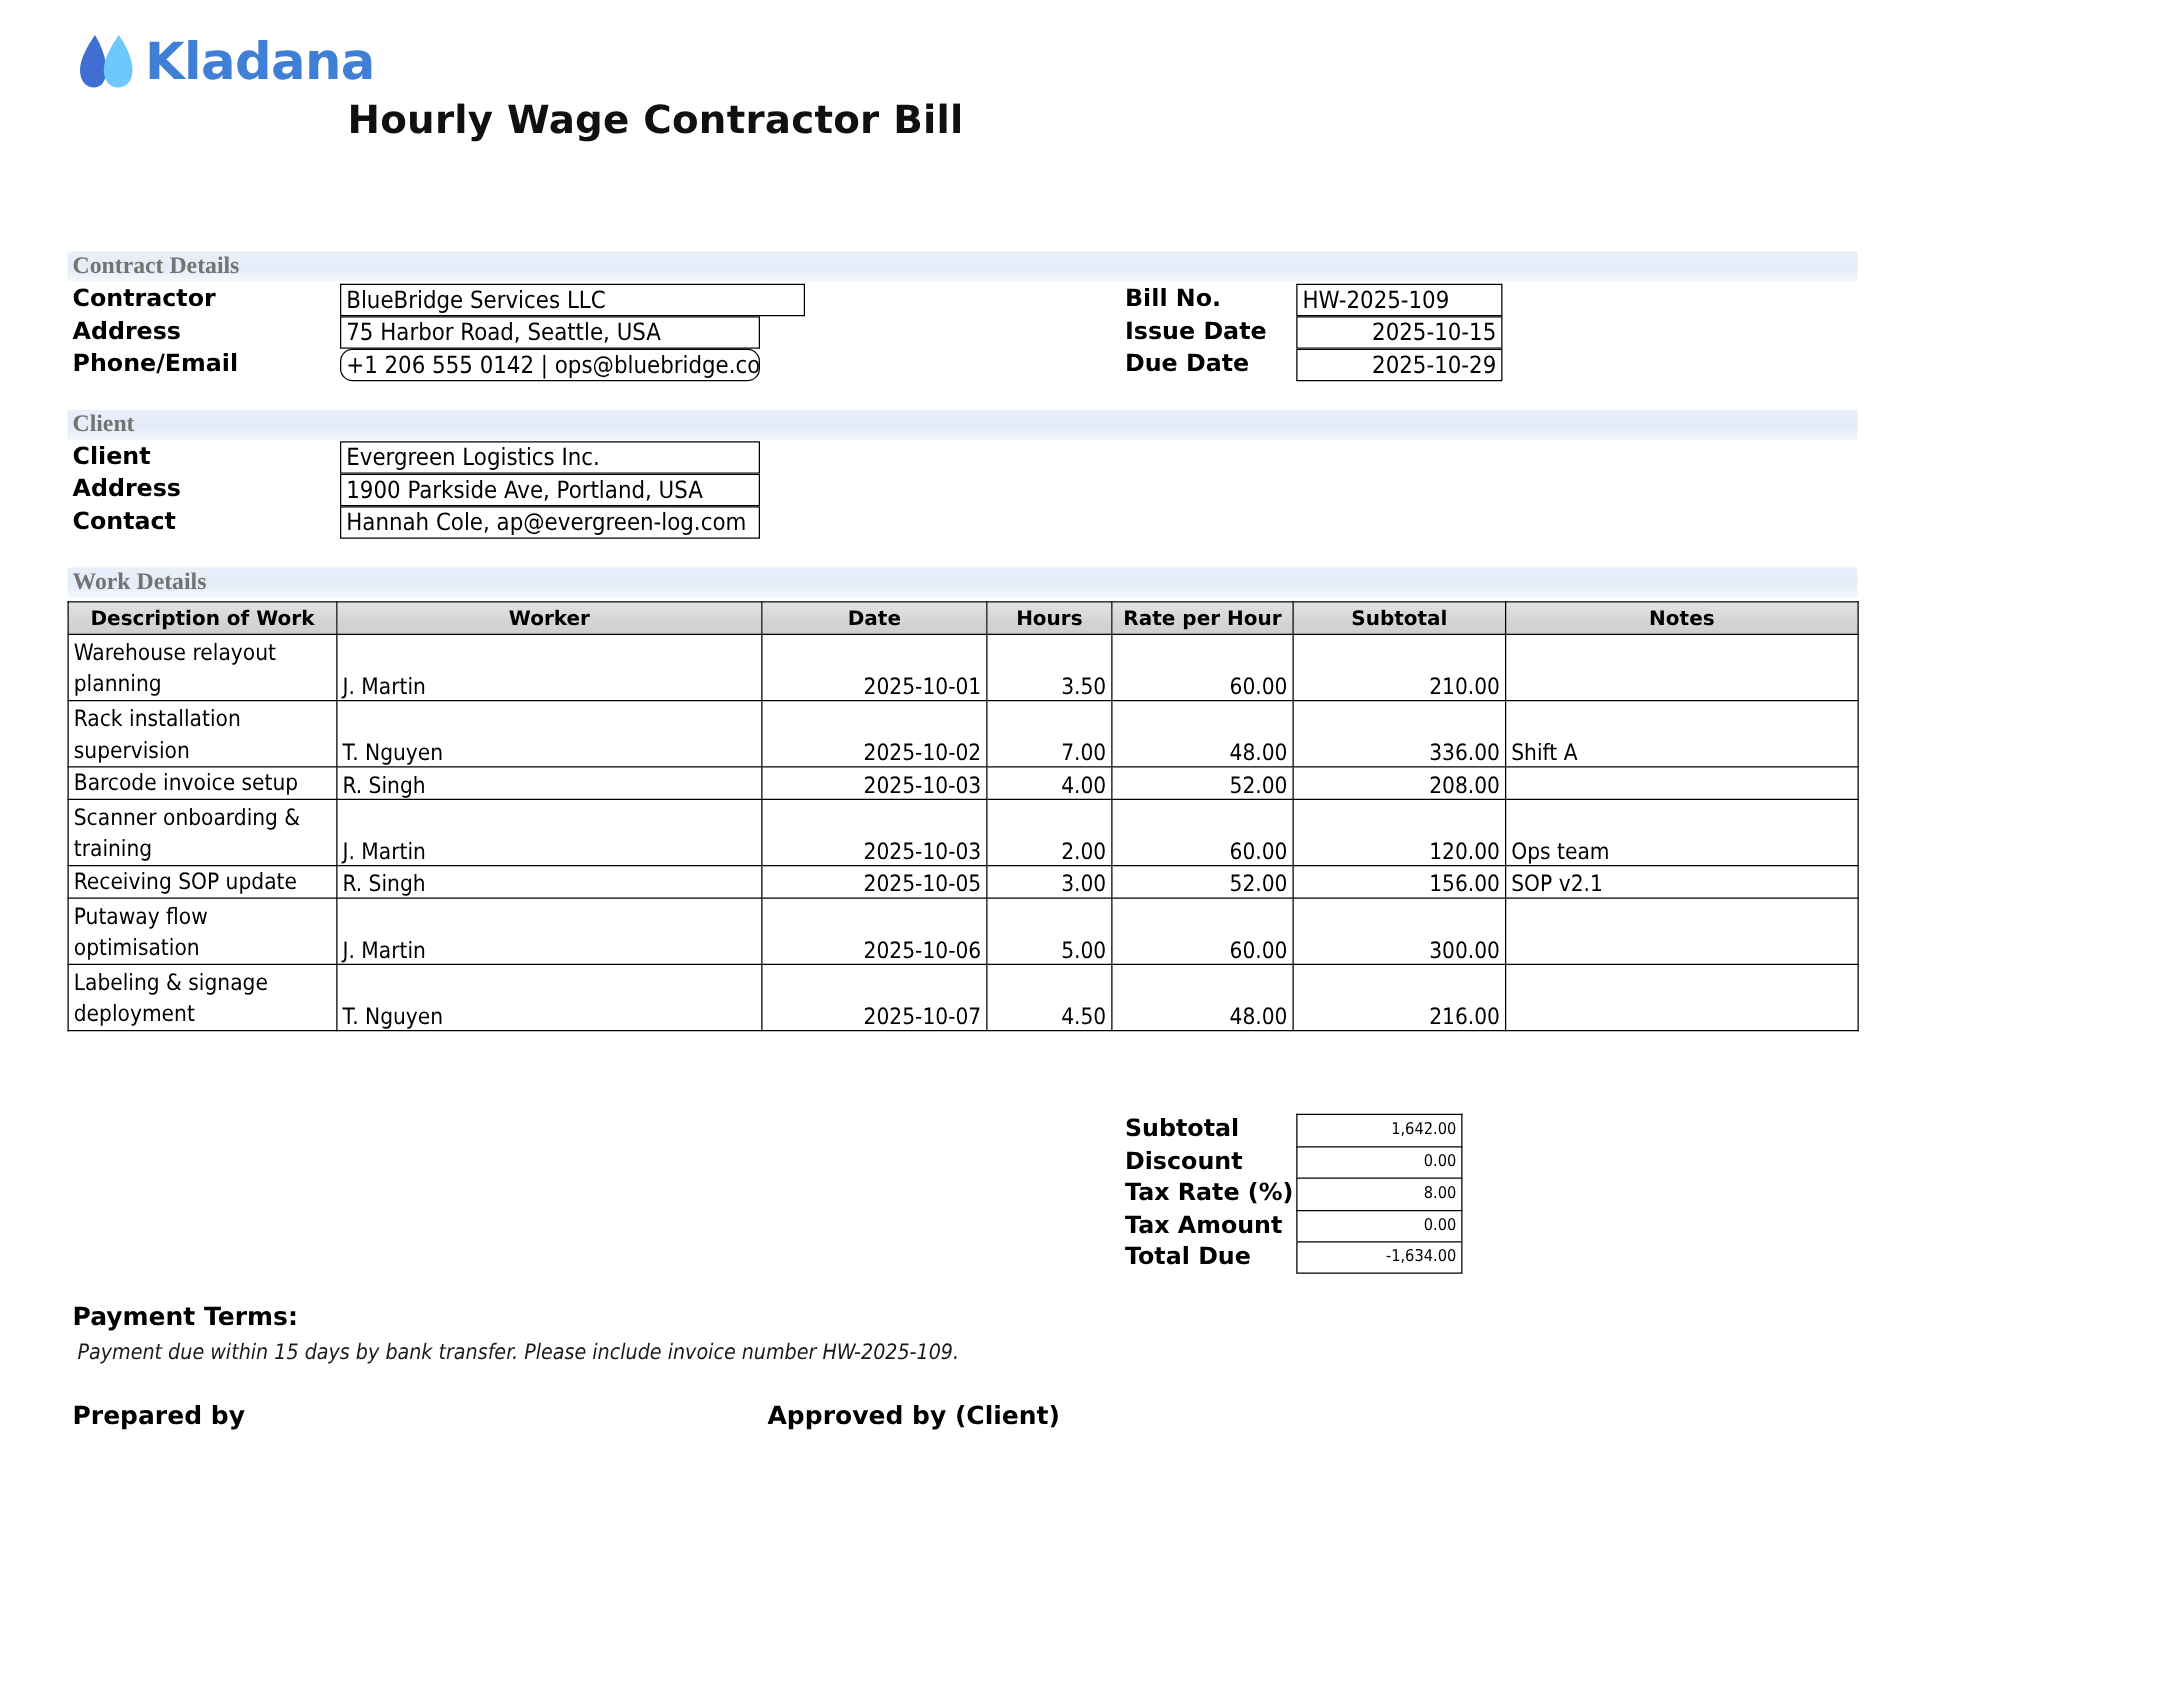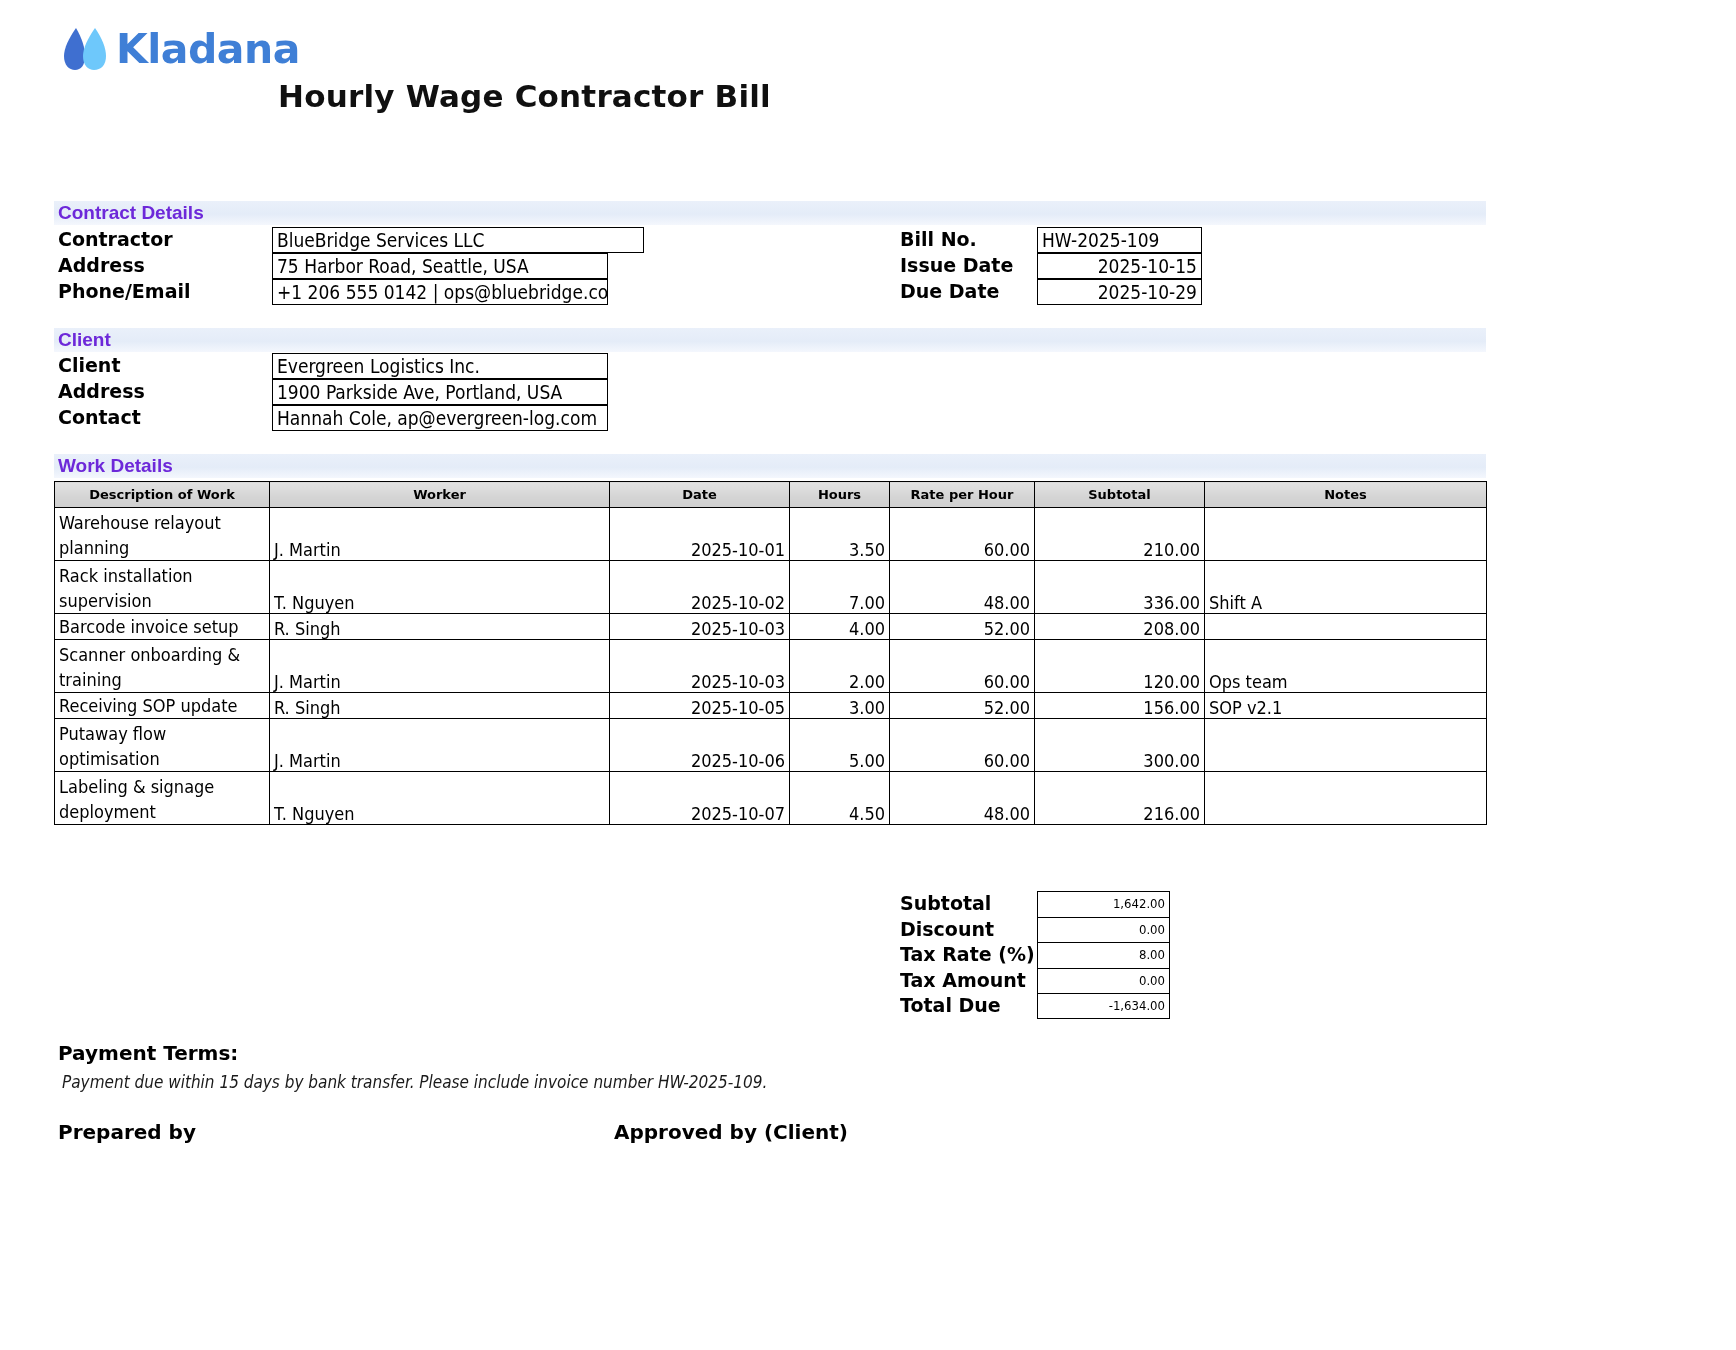--- a/index.html
+++ b/index.html
@@ -46,24 +46,24 @@
   }
 
   
   .band {
     position: absolute;
     height: 24px;
     background: linear-gradient(to bottom, #eaf0fa 0%, #e4ecf8 55%, #f4f7fd 100%);
   }
   .band-label {
     position: absolute;
-    font-family: Liberation Sans, sans-serif;
+    font-family: Liberation Serif, serif;
     font-weight: bold;
     font-size: 19px;
-    color: #6d28d9;
+    color: #737373;
     white-space: nowrap;
   }
 
   
   .lbl {
     position: absolute;
     font-family: "DejaVu Sans", sans-serif;
     font-weight: bold;
     font-size: 19px;
     color: #000;
@@ -91,21 +91,21 @@
     border-collapse: collapse;
     table-layout: fixed;
     font-family: "DejaVu Sans Condensed", "DejaVu Sans", sans-serif;
     font-size: 18px;
   }
   .wtable th {
     border: 1.6px solid #000;
     background: linear-gradient(to bottom, #e2e2e2 0%, #d4d4d4 60%, #cfcfcf 100%);
     font-family: "DejaVu Sans", sans-serif;
     font-weight: bold;
-    font-size: 13px;
+    font-size: 16px;
     height: 26px;
     padding: 0 3px;
     text-align: center;
     white-space: nowrap;
     overflow: hidden;
   }
   .wtable td {
     border: 1.4px solid #000;
     padding: 0 4px;
     vertical-align: bottom;
@@ -195,21 +195,21 @@
 <div class="band" style="left:54px; top:201px; width:1432px;"></div>
 <div class="band-label" style="left:58px; top:202px;">Contract Details</div>
 
 <div class="lbl" style="left:58px; top:228px;">Contractor</div>
 <div class="box" style="left:272px; top:227px; width:372px;">BlueBridge Services LLC</div>
 
 <div class="lbl" style="left:58px; top:254px;">Address</div>
 <div class="box" style="left:272px; top:253px; width:336px;">75 Harbor Road, Seattle, USA</div>
 
 <div class="lbl" style="left:58px; top:280px;">Phone/Email</div>
-<div class="box" style="left:272px; top:279px; width:336px;">+1 206 555 0142 | ops@bluebridge.co</div>
+<div class="box" style="left:272px; top:279px; width:336px;border-radius:10px;">+1 206 555 0142 | ops@bluebridge.co</div>
 
 <div class="lbl" style="left:900px; top:228px;">Bill No.</div>
 <div class="box" style="left:1037px; top:227px; width:165px;">HW-2025-109</div>
 
 <div class="lbl" style="left:900px; top:254px;">Issue Date</div>
 <div class="box r" style="left:1037px; top:253px; width:165px;">2025-10-15</div>
 
 <div class="lbl" style="left:900px; top:280px;">Due Date</div>
 <div class="box r" style="left:1037px; top:279px; width:165px;">2025-10-29</div>
 

